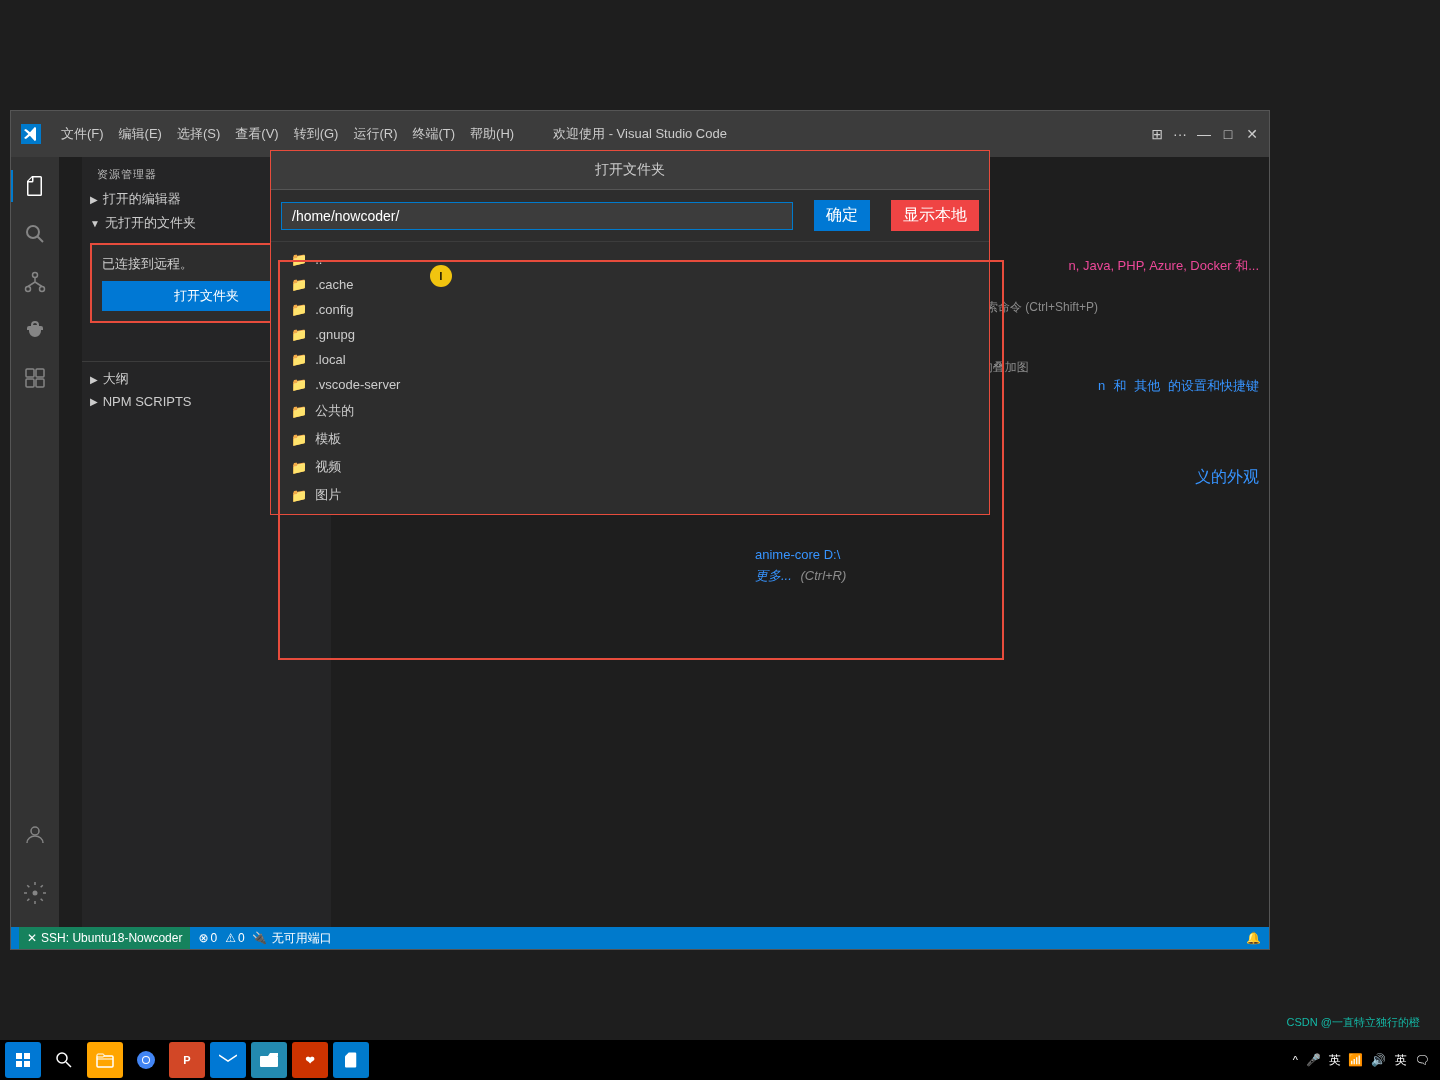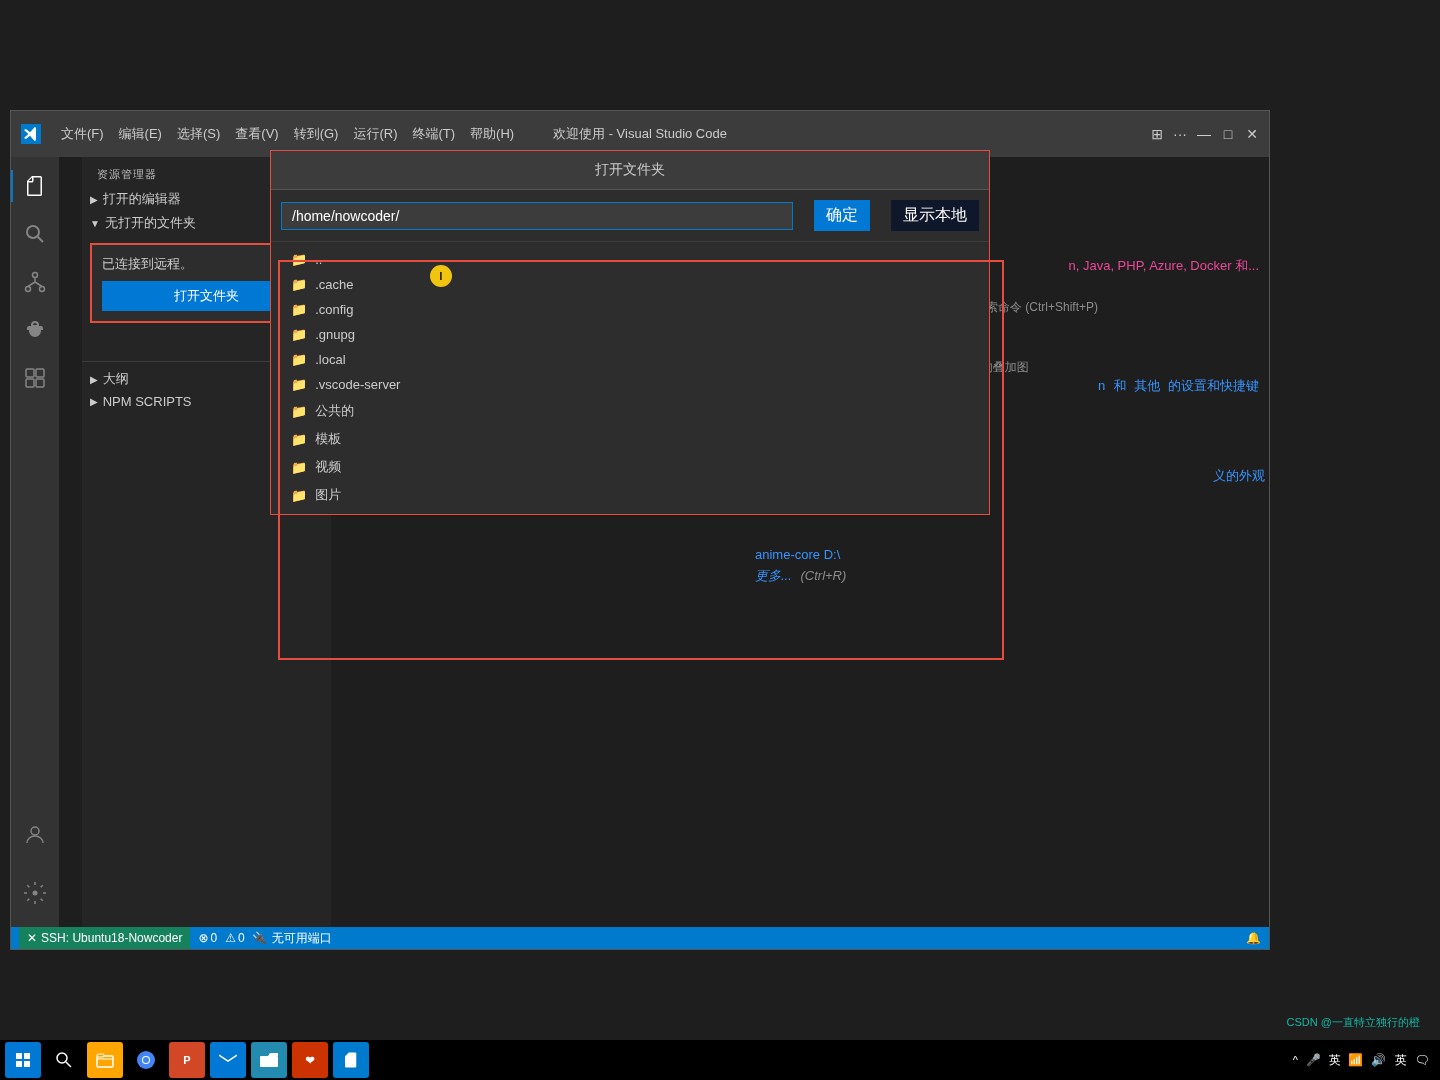--- a/index.html
+++ b/index.html
@@ -299,21 +299,21 @@
       font-size: 16px;
       cursor: pointer;
       border: none;
       font-family: inherit;
     }
     .dialog-btn-confirm {
       background: #0078d4;
       color: white;
     }
     .dialog-btn-local {
-      background: #0f172a;
+      background: #ef4444;
       color: white;
     }
     .dialog-file-list {
       padding: 5px 0;
       border-top: 1px solid #3c3c3c;
       max-height: 300px;
     }
     .dialog-file-item {
       padding: 5px 20px;
       font-size: 13px;
@@ -486,21 +486,21 @@
             <div style="font-size:12px; color:#8c8c8c;">查看突出显示主要 UI 组件的叠加图</div>
           </div>
         </div>
 
         <div style="position:absolute; top:100px; right:10px; font-size:13px;">
           <span style="color:#ec4899;">n, Java, PHP, Azure, Docker 和...</span>
         </div>
         <div style="position:absolute; top:220px; right:10px; font-size:13px;font-family:Liberation Mono, monospace;">
           <span style="color:#3794ff;">n 和 其他 的设置和快捷键</span>
         </div>
-        <div style="position:absolute; top:310px; right:4px; font-size:13px;">
+        <div style="position:absolute; top:310px; right:10px; font-size:16px;">
           <span style="color:#3794ff;">义的外观</span>
         </div>
 
         <div style="position:absolute; top:390px; left:400px; font-size:13px;">
           <div style="color:#3794ff;">anime-core  D:\</div>
           <div style="color:#3794ff; margin-top:5px;font-style:italic;">
             <span>更多...</span>
             <span style="color:#8c8c8c; margin-left:5px;">(Ctrl+R)</span>
           </div>
         </div>

